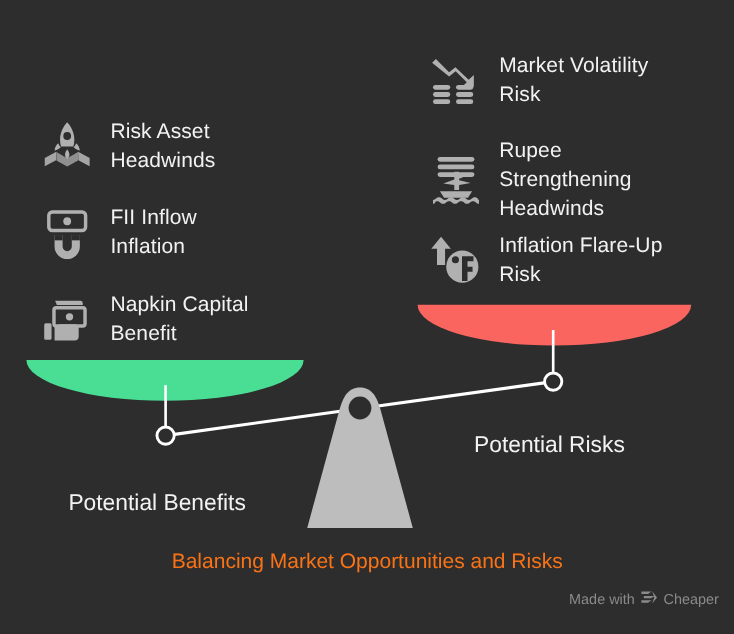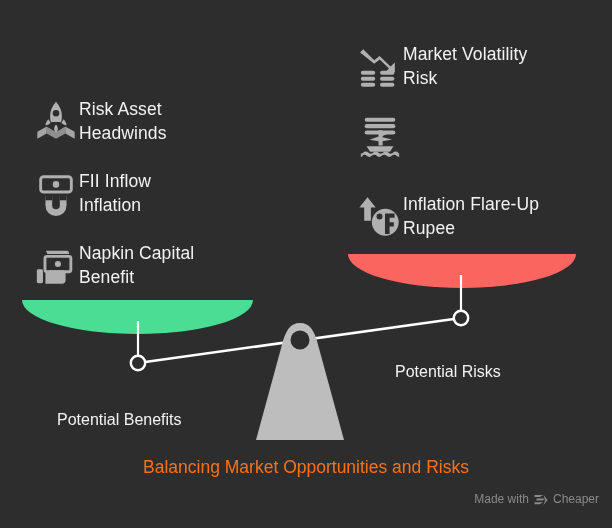--- a/index.html
+++ b/index.html
@@ -24,20 +24,21 @@
     top: 0;
     width: 612px;
     height: 528px;
   }
 
   
   .item {
     position: absolute;
     display: flex;
     align-items: center;
+    gap: 13px;
   }
   .item .icon {
     flex: 0 0 auto;
     width: 46px;
     height: 46px;
     display: block;
   }
   .item .label {
     color: #f2f2f2;
     font-size: 17.5px;
@@ -51,21 +52,21 @@
   #item-cheaper-capital { left: 33px;  top: 241px; width: 260px; }
 
   #item-market-volatility { left: 357px; top: 42px;  width: 252px; }
   #item-rupee             { left: 357px; top: 113px; width: 252px; }
   #item-inflation         { left: 357px; top: 192px; width: 255px; }
 
   
   .pan-caption {
     position: absolute;
     color: #f2f2f2;
-    font-size: 16px;
+    font-size: 19px;
     line-height: 22px;
     white-space: nowrap;
     text-align: right;
   }
   #caption-benefits { left: 57px;  top: 409px; }
   #caption-risks    { left: 395px; top: 361px; }
 
   
   #diagram-title {
     position: absolute;
@@ -77,21 +78,21 @@
     font-size: 17.5px;
     line-height: 24px;
   }
 
   
   #watermark {
     position: absolute;
     right: 13px;
     top: 492px;
     display: flex;
-    align-items: flex-end;
+    align-items: flex-start;
     gap: 5px;
     color: #8a8a8a;
     font-size: 12px;
     line-height: 14px;
   }
   #watermark .wm-mark { display: block; width: 14px; height: 12px; }
 </style>
 </head>
 <body>
 
@@ -180,33 +181,36 @@
     <svg class="icon" viewBox="0 0 48 48">
       <g fill="#b0b0b0">
         <rect x="8" y="5" width="32" height="4.2" rx="2.1"></rect>
         <rect x="8" y="11.6" width="32" height="4.2" rx="2.1"></rect>
         <rect x="8" y="18.2" width="32" height="4.2" rx="2.1"></rect>
         <path d="M22.5 24.5 13 28l9.5 1.4v4.4h4.2v-4.4l10-1.8-10-2.4v-1.2l5.4-2.3-5.4-2.6v-1.2h-4.2v6.6z"></path>
         <path d="M10 34.8h28l-3.6 5.6H13.6z"></path>
         <path d="M4 42.4c2.6 0 2.6-2.3 5.2-2.3s2.6 2.3 5.2 2.3 2.6-2.3 5.2-2.3 2.6 2.3 5.2 2.3 2.6-2.3 5.2-2.3 2.6 2.3 5.2 2.3 2.6-2.3 5.2-2.3 2.6 2.3 3.6 2.3v3.4c-2.6 0-2.6-2.3-5.2-2.3s-2.6 2.3-5.2 2.3-2.6-2.3-5.2-2.3-2.6 2.3-5.2 2.3-2.6-2.3-5.2-2.3-2.6 2.3-5.2 2.3-2.6-2.3-5.2-2.3S6.6 45.8 4 45.8z"></path>
       </g>
     </svg>
+    <div class="label">Rupee
+Strengthening
+Headwinds</div>
   </div>
 
   <div class="item" id="item-inflation">
     <svg class="icon" viewBox="0 0 48 48">
       <g fill="#b0b0b0">
         <path d="M11 4.5 19.5 15h-5v14h-7V15h-5z"></path>
         <circle cx="29.5" cy="30.5" r="14"></circle>
         <circle cx="23.5" cy="24.5" r="3.1" fill="#2d2d2d"></circle>
         <path d="M29.2 21.5h10v4.3h-5.2v4.8h4.4v4.3h-4.4v8h-4.8z" fill="#2d2d2d"></path>
       </g>
     </svg>
     <div class="label">Inflation Flare-Up
-Rupee</div>
+Risk</div>
   </div>
 
   <div class="pan-caption" id="caption-benefits">Potential Benefits</div>
   <div class="pan-caption" id="caption-risks">Potential Risks</div>
 
   <div id="diagram-title">Balancing Market Opportunities and Risks</div>
 
   <div id="watermark">
     <span>Made with</span>
     <svg class="wm-mark" viewBox="0 0 14 12">

